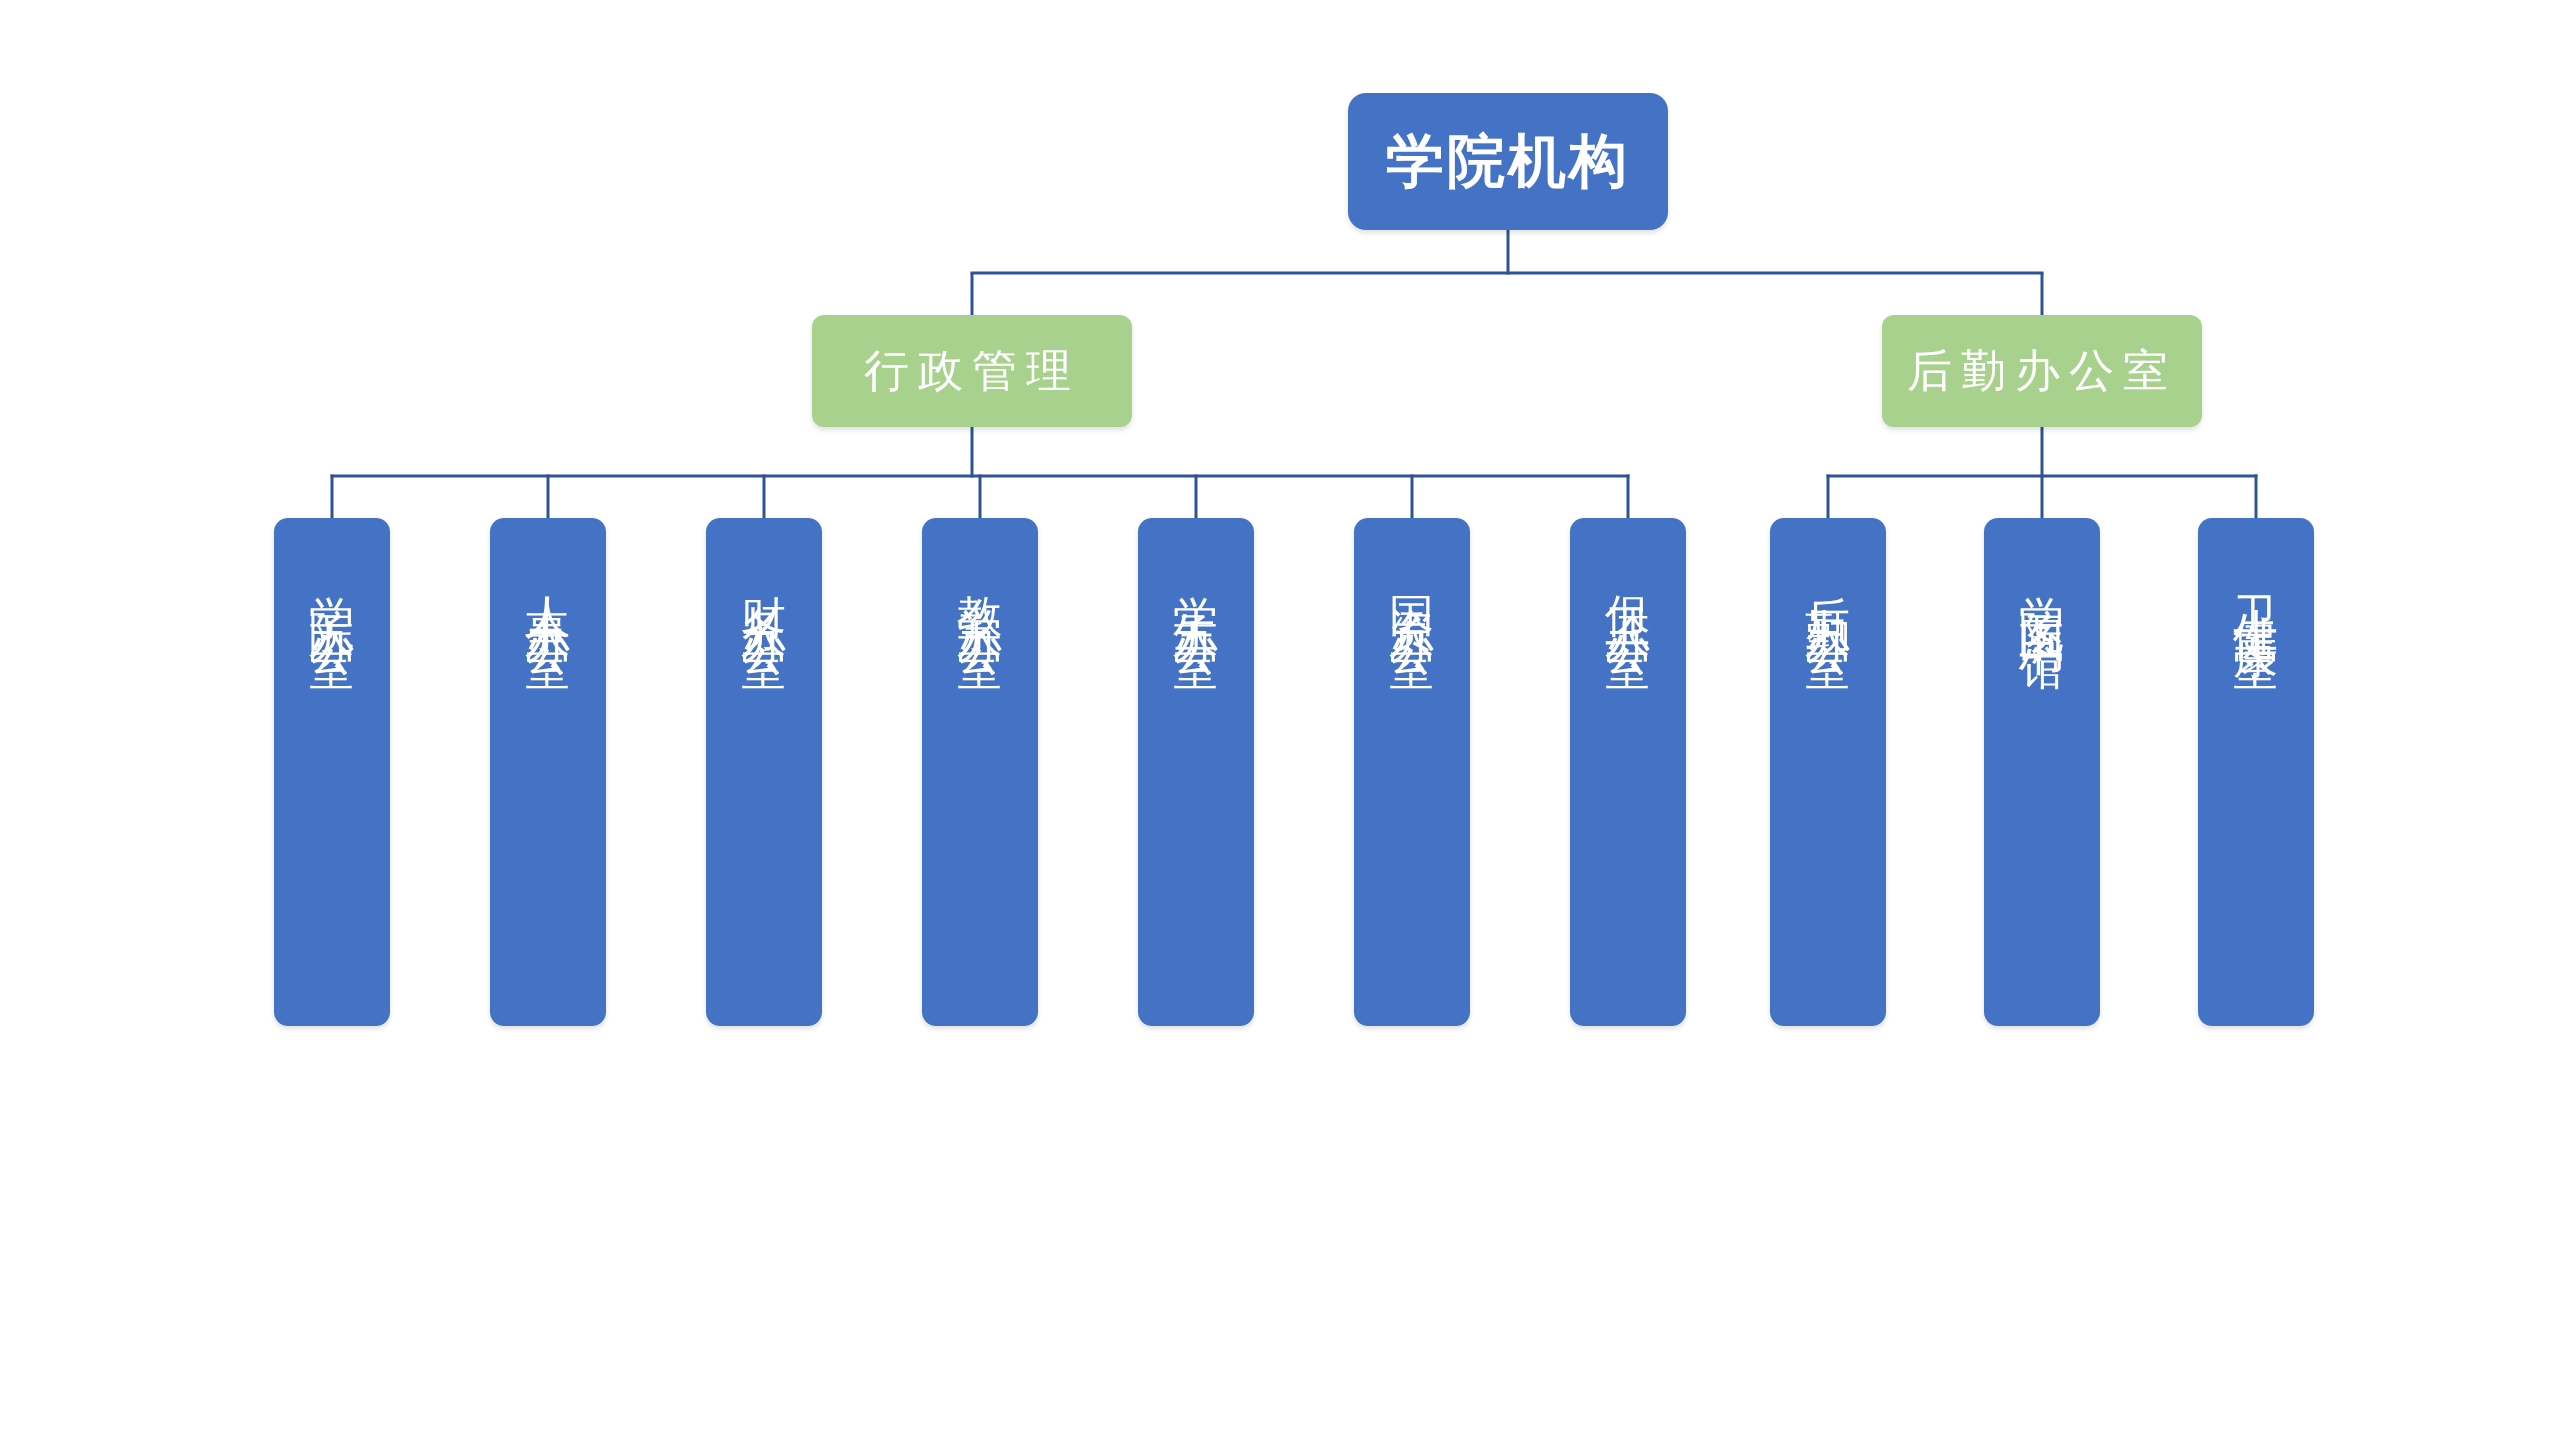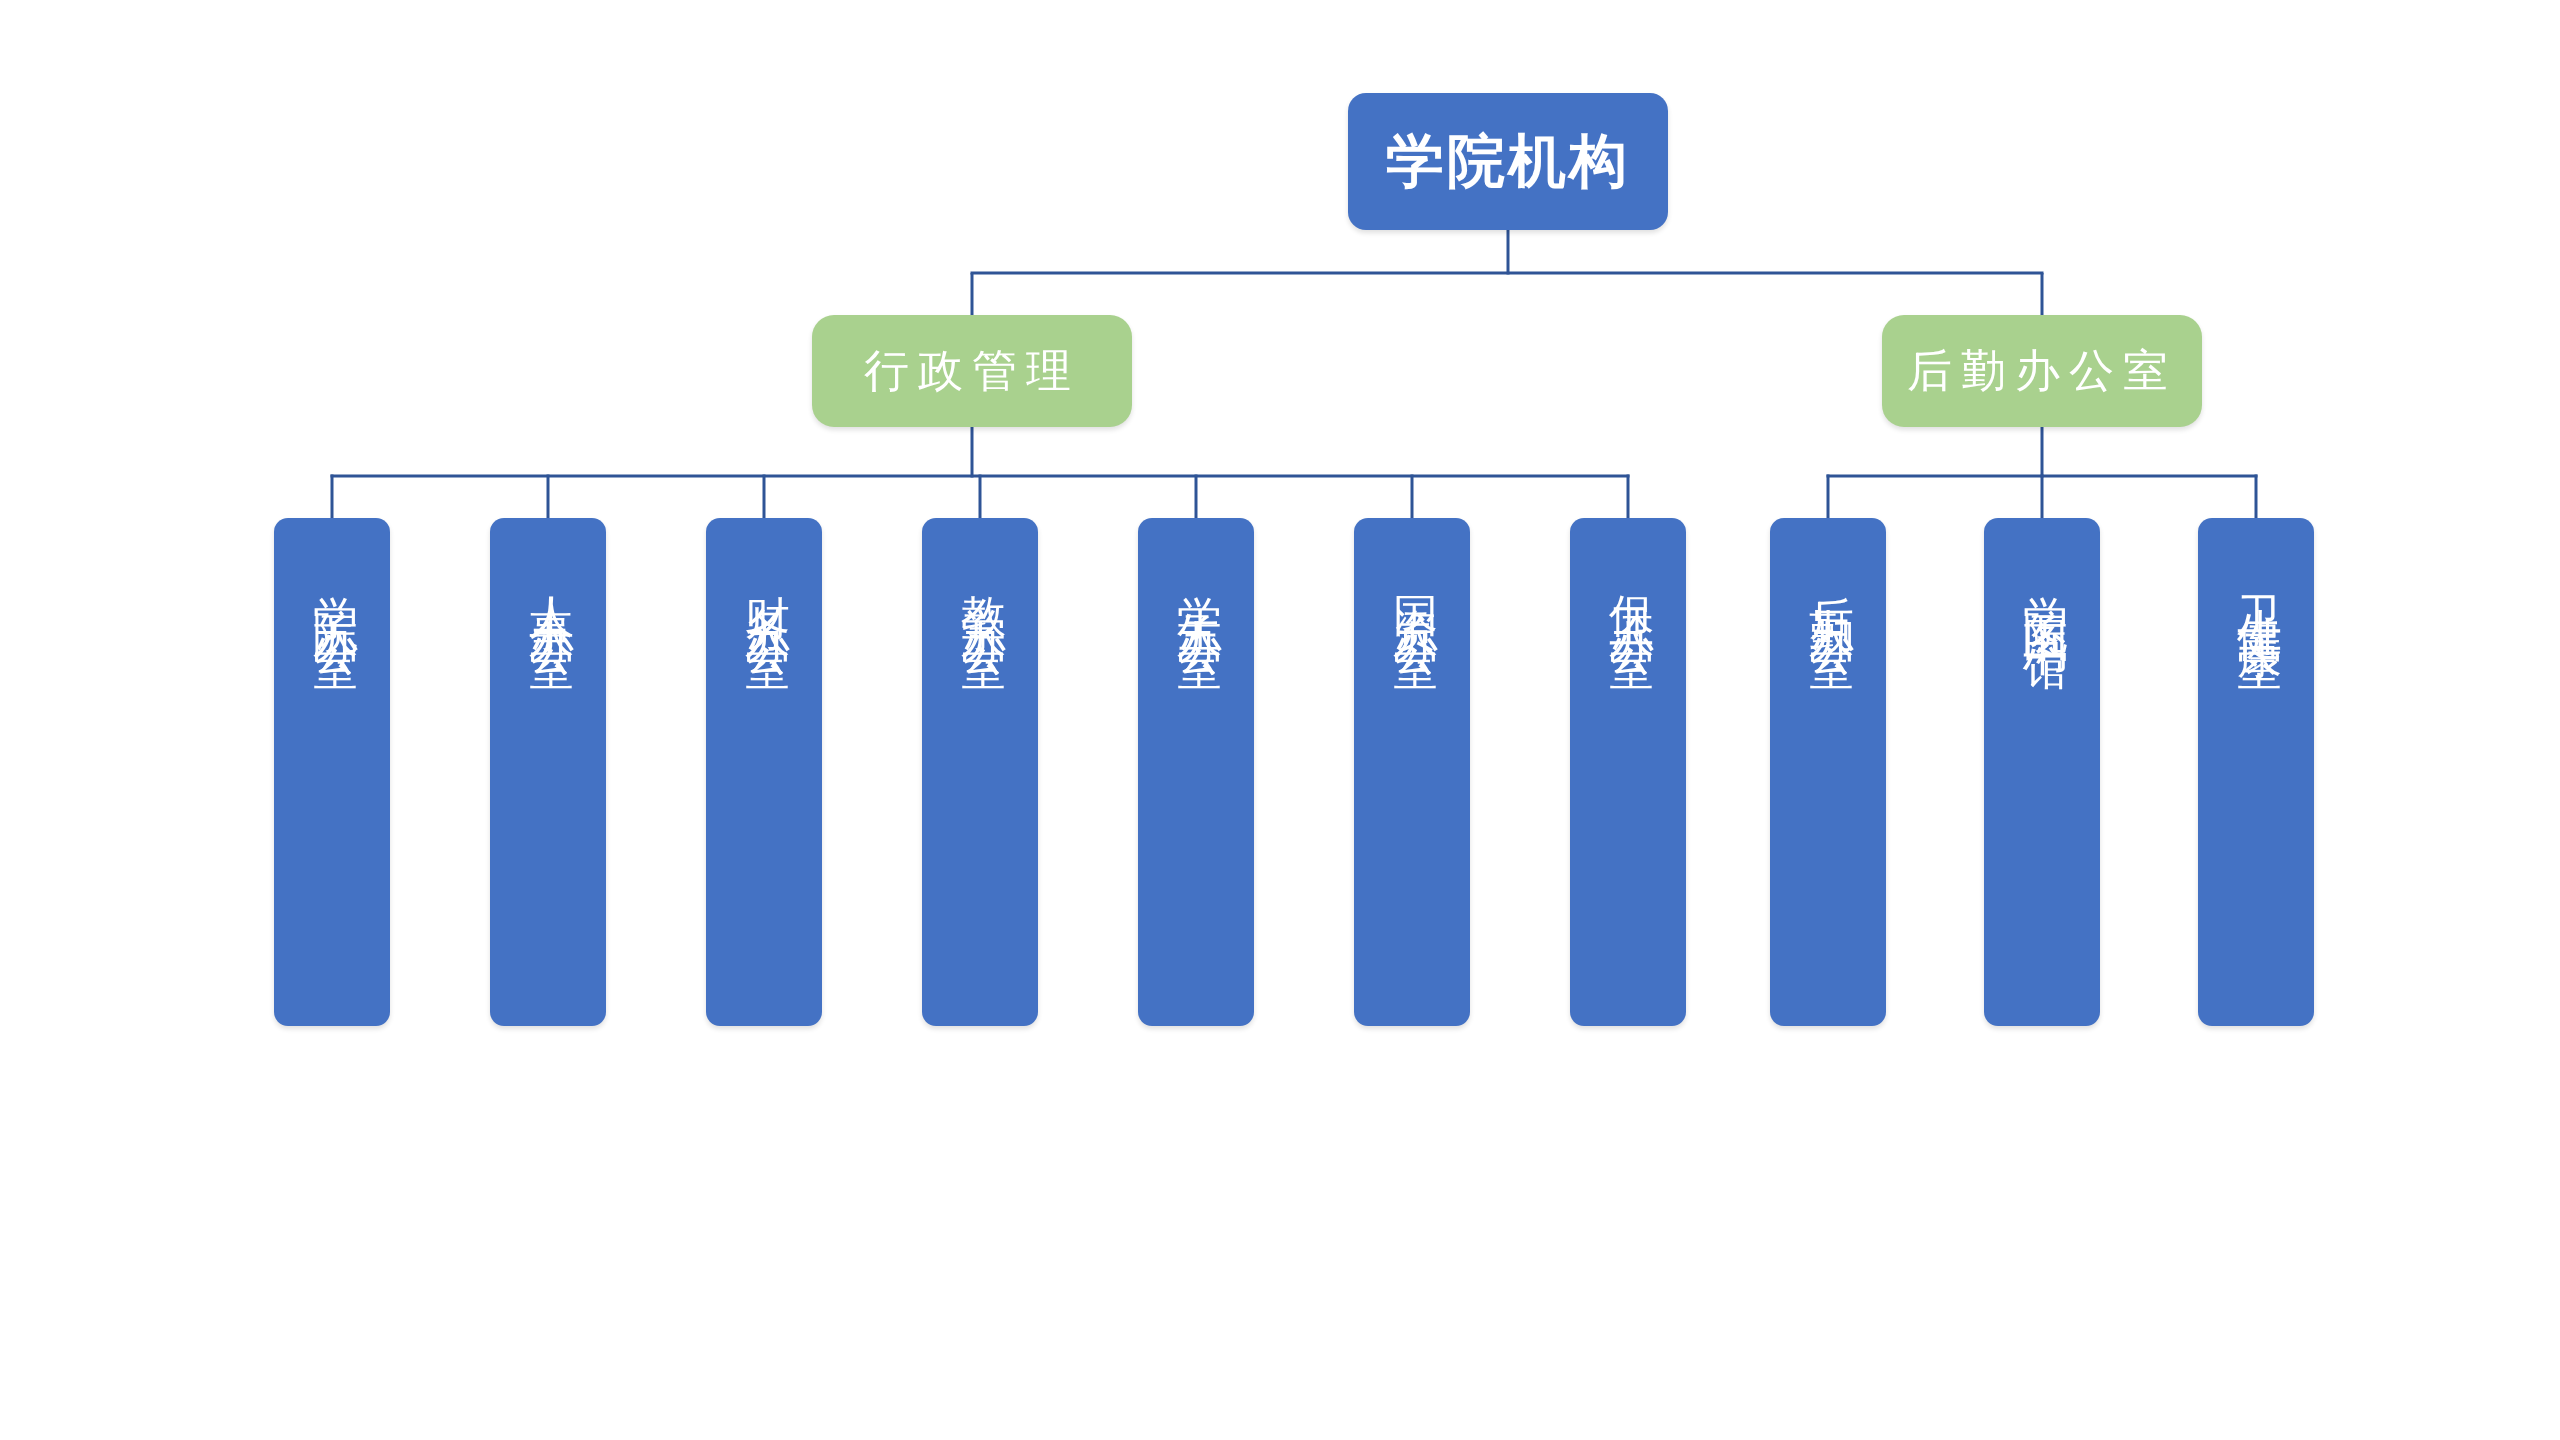--- a/index.html
+++ b/index.html
@@ -9,21 +9,21 @@
     --node-text:#FFFFFF;
     --bg:#FFFFFF;
   }
   html,body{margin:0;padding:0;background:var(--bg);}
   .canvas{
     position:relative;
     width:2560px;
     height:1440px;
     background:var(--bg);
     overflow:hidden;
-    font-family:Liberation Mono, monospace;
+    font-family:Liberation Sans, sans-serif;
   }
   .connectors{
     position:absolute;left:0;top:0;width:2560px;height:1440px;
     pointer-events:none;
   }
   .node{
     position:absolute;
     display:flex;
     align-items:center;
     justify-content:center;
@@ -33,21 +33,21 @@
   }
   .node-root{
     background:var(--node-blue);
     border-radius:18px;
     font-size:58px;
     font-weight:bold;
     letter-spacing:3px;
   }
   .node-group{
     background:var(--node-green);
-    border-radius:22px;
+    border-radius:12px;
     font-size:45px;
     letter-spacing:9px;
   }
   .node-leaf{
     background:var(--node-blue);
     border-radius:14px;
     align-items:flex-start;
     padding-top:42px;
   }
   .vtext{

